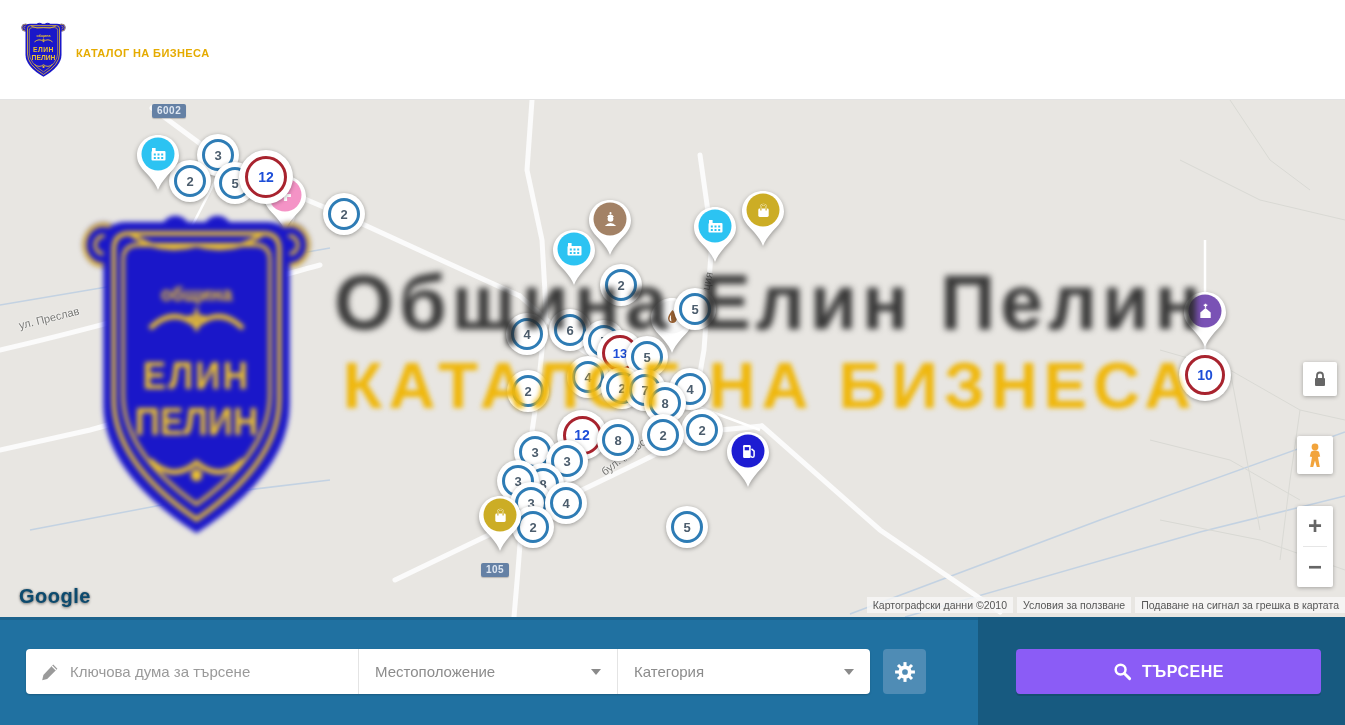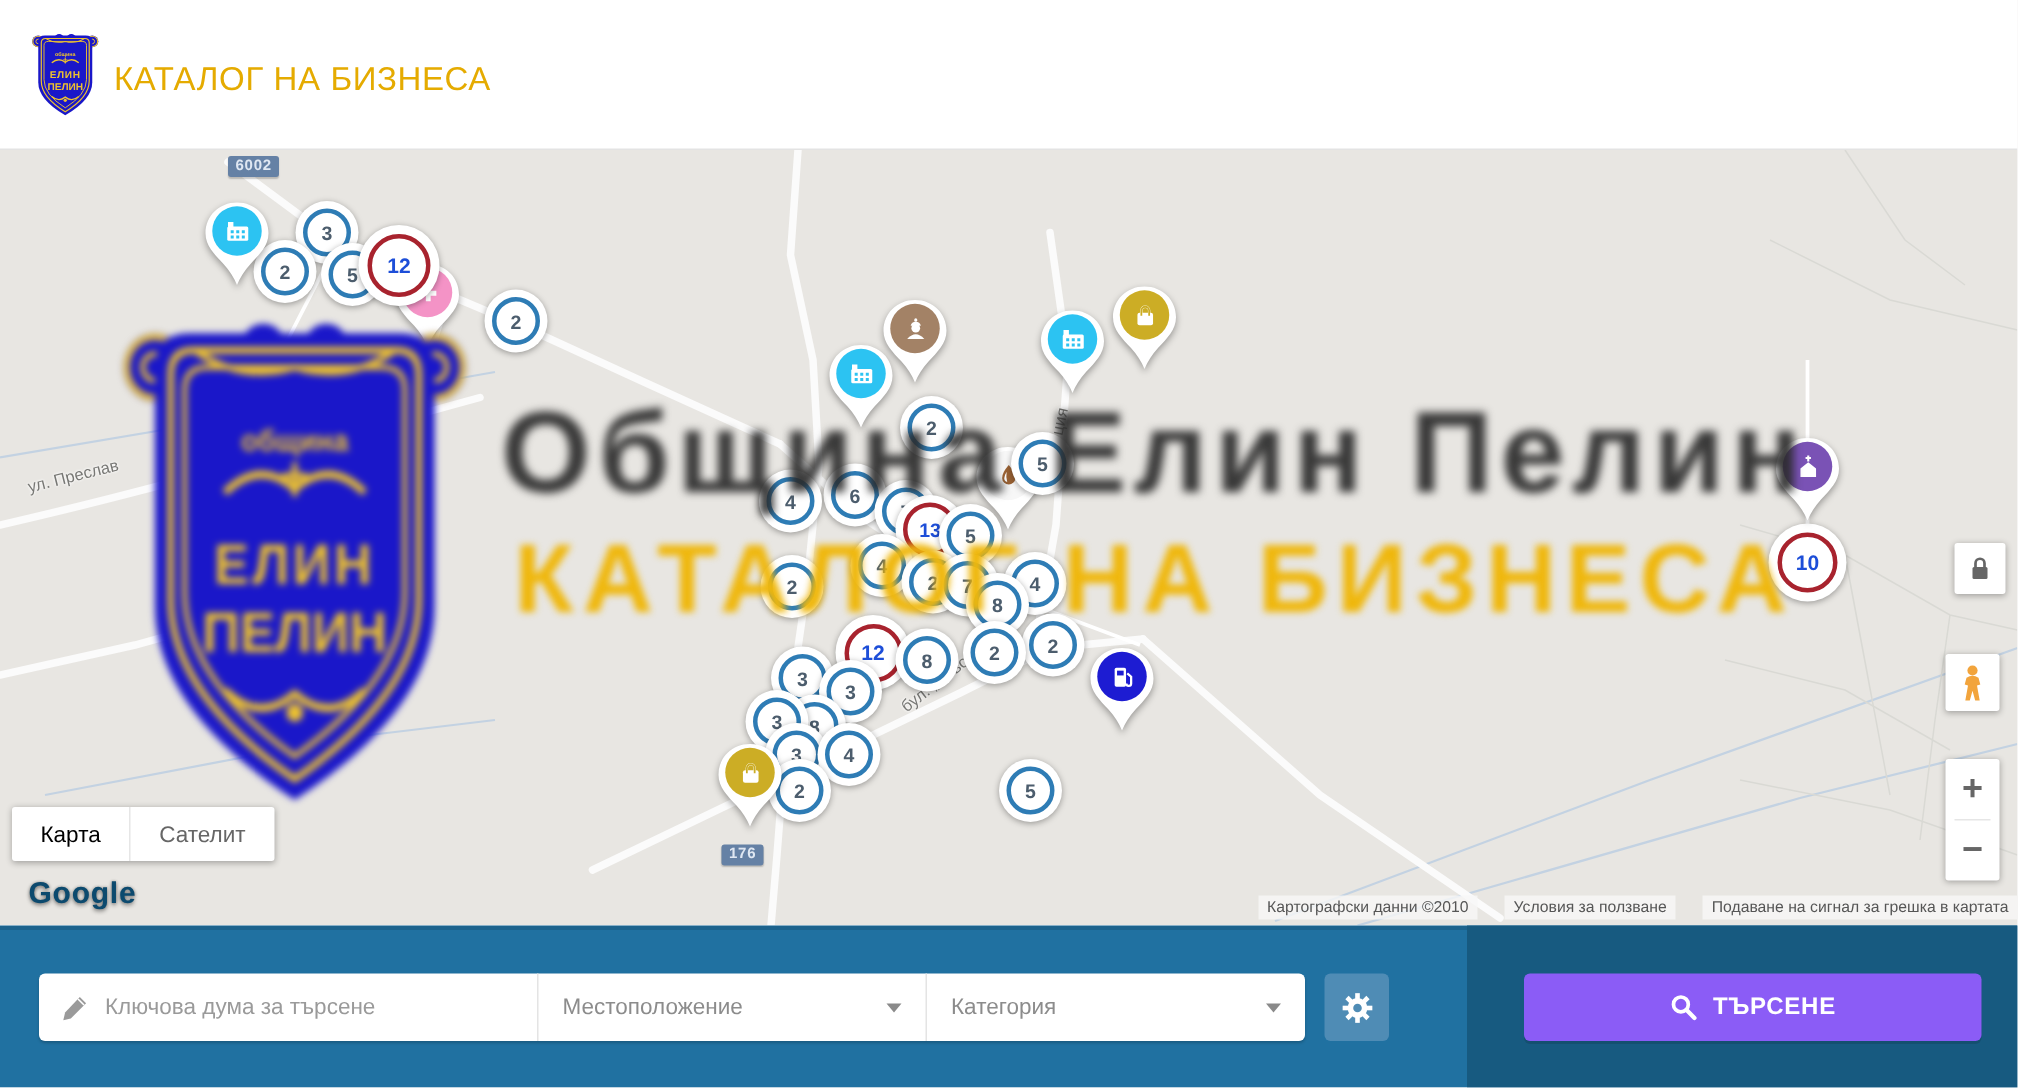--- a/index.html
+++ b/index.html
@@ -7,21 +7,21 @@
               font-family:"Liberation Sans", sans-serif; }
   .stage { position:relative; width:1345px; height:725px; overflow:hidden; }
 
   
   .header { position:absolute; left:0; top:0; width:1345px; height:100px;
             background:#ffffff; border-bottom:1px solid #e3e3e3; z-index:40; }
   .brand { position:absolute; left:21px; top:22px; display:flex; align-items:center; }
   .brand-logo { width:45px; height:57px; }
   .brand-text { margin-left:10px; }
   .brand-title { font-size:19px; font-weight:bold; color:#565659; letter-spacing:.2px; }
-  .brand-sub   { font-size:22px; font-weight:normal; color:#e5ab00; letter-spacing:.4px; margin-top:4px; }
+  .brand-sub   { font-size:11px; font-weight:bold; color:#e5ab00; letter-spacing:.4px; margin-top:4px; }
   .nav { position:absolute; right:25px; top:0; height:100px; display:flex; align-items:center; gap:36px; }
   .nav a { font-size:15px; font-weight:bold; color:#3a3a40; text-decoration:none;
            letter-spacing:-0.2px; transform:scaleX(.94); transform-origin:center; white-space:nowrap; cursor:pointer; }
 
   
   .map { position:absolute; left:0; top:100px; width:1345px; height:517px;
          background:#e8e6e2; overflow:hidden; }
   .roads { position:absolute; left:0; top:0; }
   .street-label { position:absolute; color:#777774; font-size:11px; white-space:nowrap;
                   text-shadow:0 0 2px #fff,0 0 2px #fff; z-index:3; }
@@ -62,21 +62,21 @@
   .maptype .sel-map { color:#000; font-weight:500; }
   .maptype .sel-sat { color:#666; border-left:1px solid #e6e6e6; }
 
   .google-logo { position:absolute; left:19px; top:485px; z-index:12; color:#0c4a6e;
                  font-size:20px; font-weight:bold; letter-spacing:.5px;
                  text-shadow:0 1px 3px rgba(0,0,0,.45), 0 0 2px rgba(0,0,0,.25); }
 
   .attribution { position:absolute; right:0; bottom:4px; display:flex; z-index:12;
                  font-size:10.5px; color:#565656; }
   .attribution span { background:rgba(248,248,248,.8); padding:2px 6px; white-space:nowrap; }
-  .attribution span + span { margin-left:18px; cursor:pointer; }
+  .attribution span + span { margin-left:4px; cursor:pointer; }
 
   .ctl { position:absolute; background:#fff; box-shadow:0 1px 4px rgba(0,0,0,.3);
          border-radius:2px; z-index:12; display:flex; align-items:center; justify-content:center; cursor:pointer; }
   .ctl-lock   { left:1303px; top:262px; width:34px; height:34px; }
   .ctl-pegman { left:1297px; top:336px; width:36px; height:38px; }
   .zoomctl { position:absolute; left:1297px; top:406px; width:36px; height:81px;
              background:#fff; box-shadow:0 1px 4px rgba(0,0,0,.3); border-radius:2px;
              z-index:12; display:flex; flex-direction:column; }
   .zoomctl .zbtn { flex:1; display:flex; align-items:center; justify-content:center;
                    font-size:24px; font-weight:bold; color:#666; cursor:pointer; }
@@ -177,21 +177,21 @@
         <path d="M620,275 L680,300 L760,330"></path>
         <path d="M1205,140 L1205,260"></path>
       </g>
     </svg>
 
     <span class="street-label" style="left:18px; top:212px; transform:rotate(-14deg);">ул. Преслав</span>
     <span class="street-label" style="left:595px; top:345px; transform:rotate(-38deg);">бул. „Новосел</span>
     <span class="street-label" style="left:698px; top:175px; transform:rotate(-78deg);">ция</span>
 
     <span class="road-badge" style="left:152px; top:4px;">6002</span>
-    <span class="road-badge" style="left:481px; top:463px;">176</span>
+    <span class="road-badge" style="left:481px; top:463px;">105</span>
 
     <div id="markers">
         <div class="pin" style="left: 262px; top: 75px;">
           <svg class="pinbg" width="46" height="58" viewBox="0 0 46 58">
             <path d="M23 1C11 1 2 10 2 21.5 2 30 8 35.5 14 42c4 4.5 7 9 9 14 2-5 5-9.5 9-14 6-6.5 12-12 12-20.5C44 10 35 1 23 1Z" fill="#fff"></path>
           </svg>
           <div class="pincircle" style="background:#f493c6;color:#f493c6">
             <svg width="20" height="20" viewBox="0 0 20 20">
               <path d="M8.4 4.6 h3.2 v3.8 h3.8 v3.2 h-3.8 v3.8 h-3.2 v-3.8 H4.6 V8.4 h3.8 Z" fill="#fff"></path>
             </svg>
@@ -470,24 +470,20 @@
           <path d="M30 46 q10 -9 20 -1 q10 -8 20 1" fill="none" stroke="#edc22e" stroke-width="2"></path>
           <path d="M50 38 v9 M46.5 41.5 h7" stroke="#edc22e" stroke-width="1.5"></path>
           <text x="50" y="70" font-size="15" font-weight="bold" fill="#edc22e" text-anchor="middle" letter-spacing="1" font-family="Liberation Sans, sans-serif">ЕЛИН</text>
           <text x="50" y="88" font-size="15" font-weight="bold" fill="#edc22e" text-anchor="middle" font-family="Liberation Sans, sans-serif">ПЕЛИН</text>
           <path d="M30 98 q10 9 20 1 q10 8 20 -1" fill="none" stroke="#edc22e" stroke-width="2"></path>
           <circle cx="50" cy="104" r="2.4" fill="#edc22e"></circle>
         </svg></div>
     <div class="wm-line1">Община Елин Пелин</div>
     <div class="wm-line2">КАТАЛОГ НА БИЗНЕСА</div>
 
-    <div class="maptype">
-      <div class="sel-map">Карта</div>
-      <div class="sel-sat">Сателит</div>
-    </div>
 
     <div class="google-logo">Google</div>
 
     <div class="attribution">
       <span>Картографски данни ©2010</span>
       <span>Условия за ползване</span>
       <span>Подаване на сигнал за грешка в картата</span>
     </div>
 
     <div class="ctl ctl-lock">

